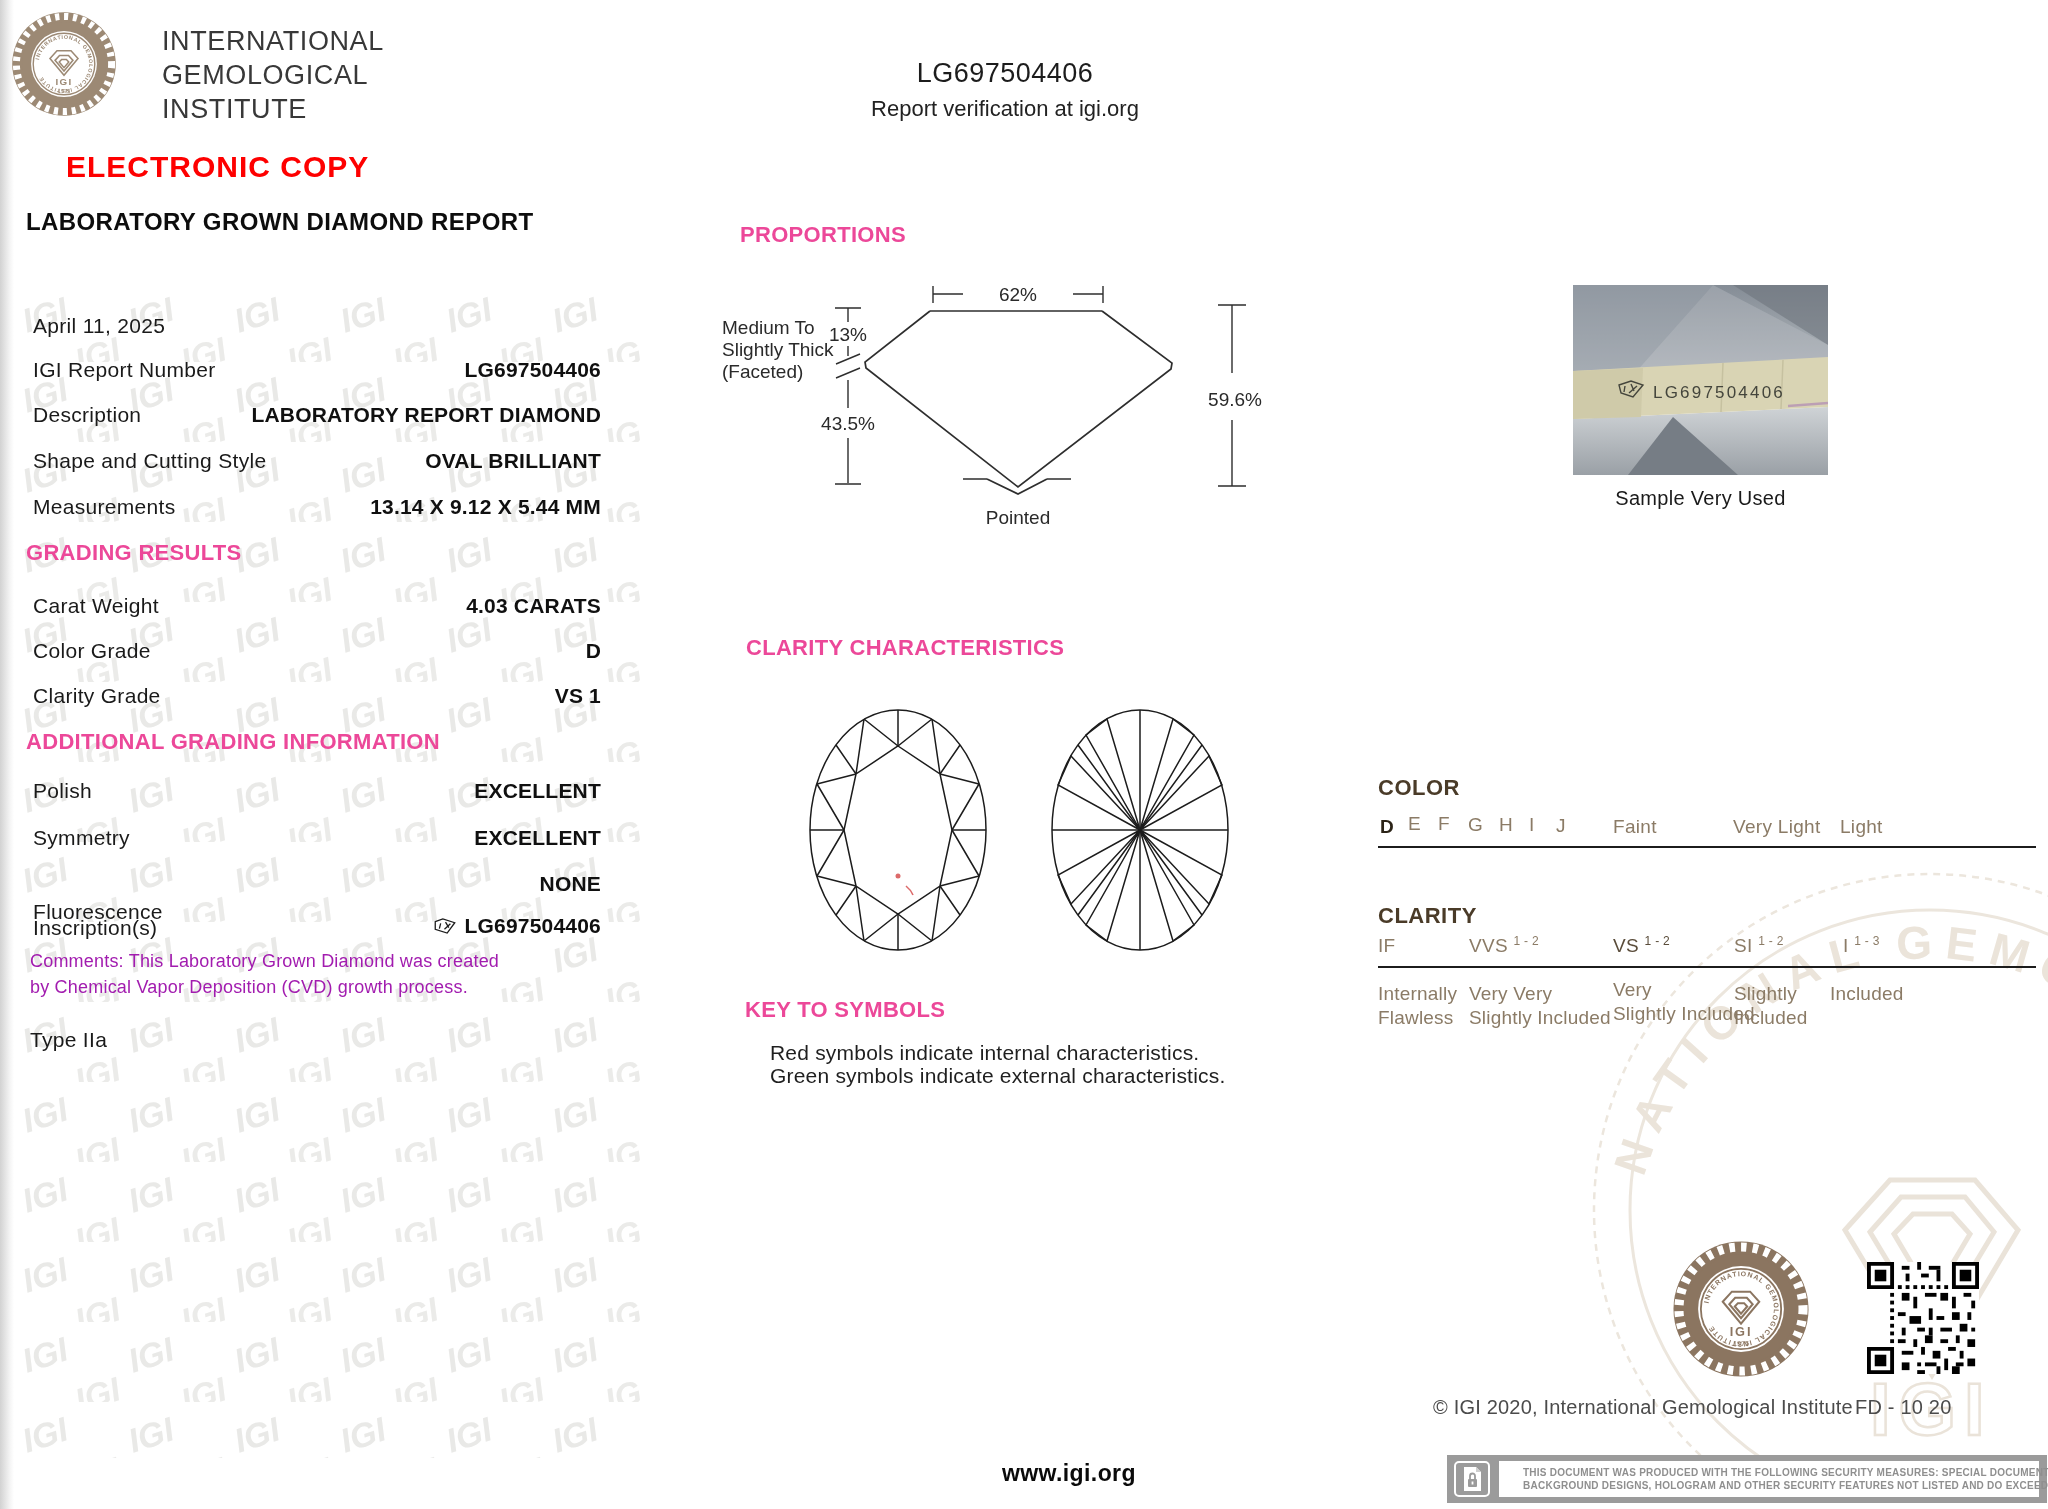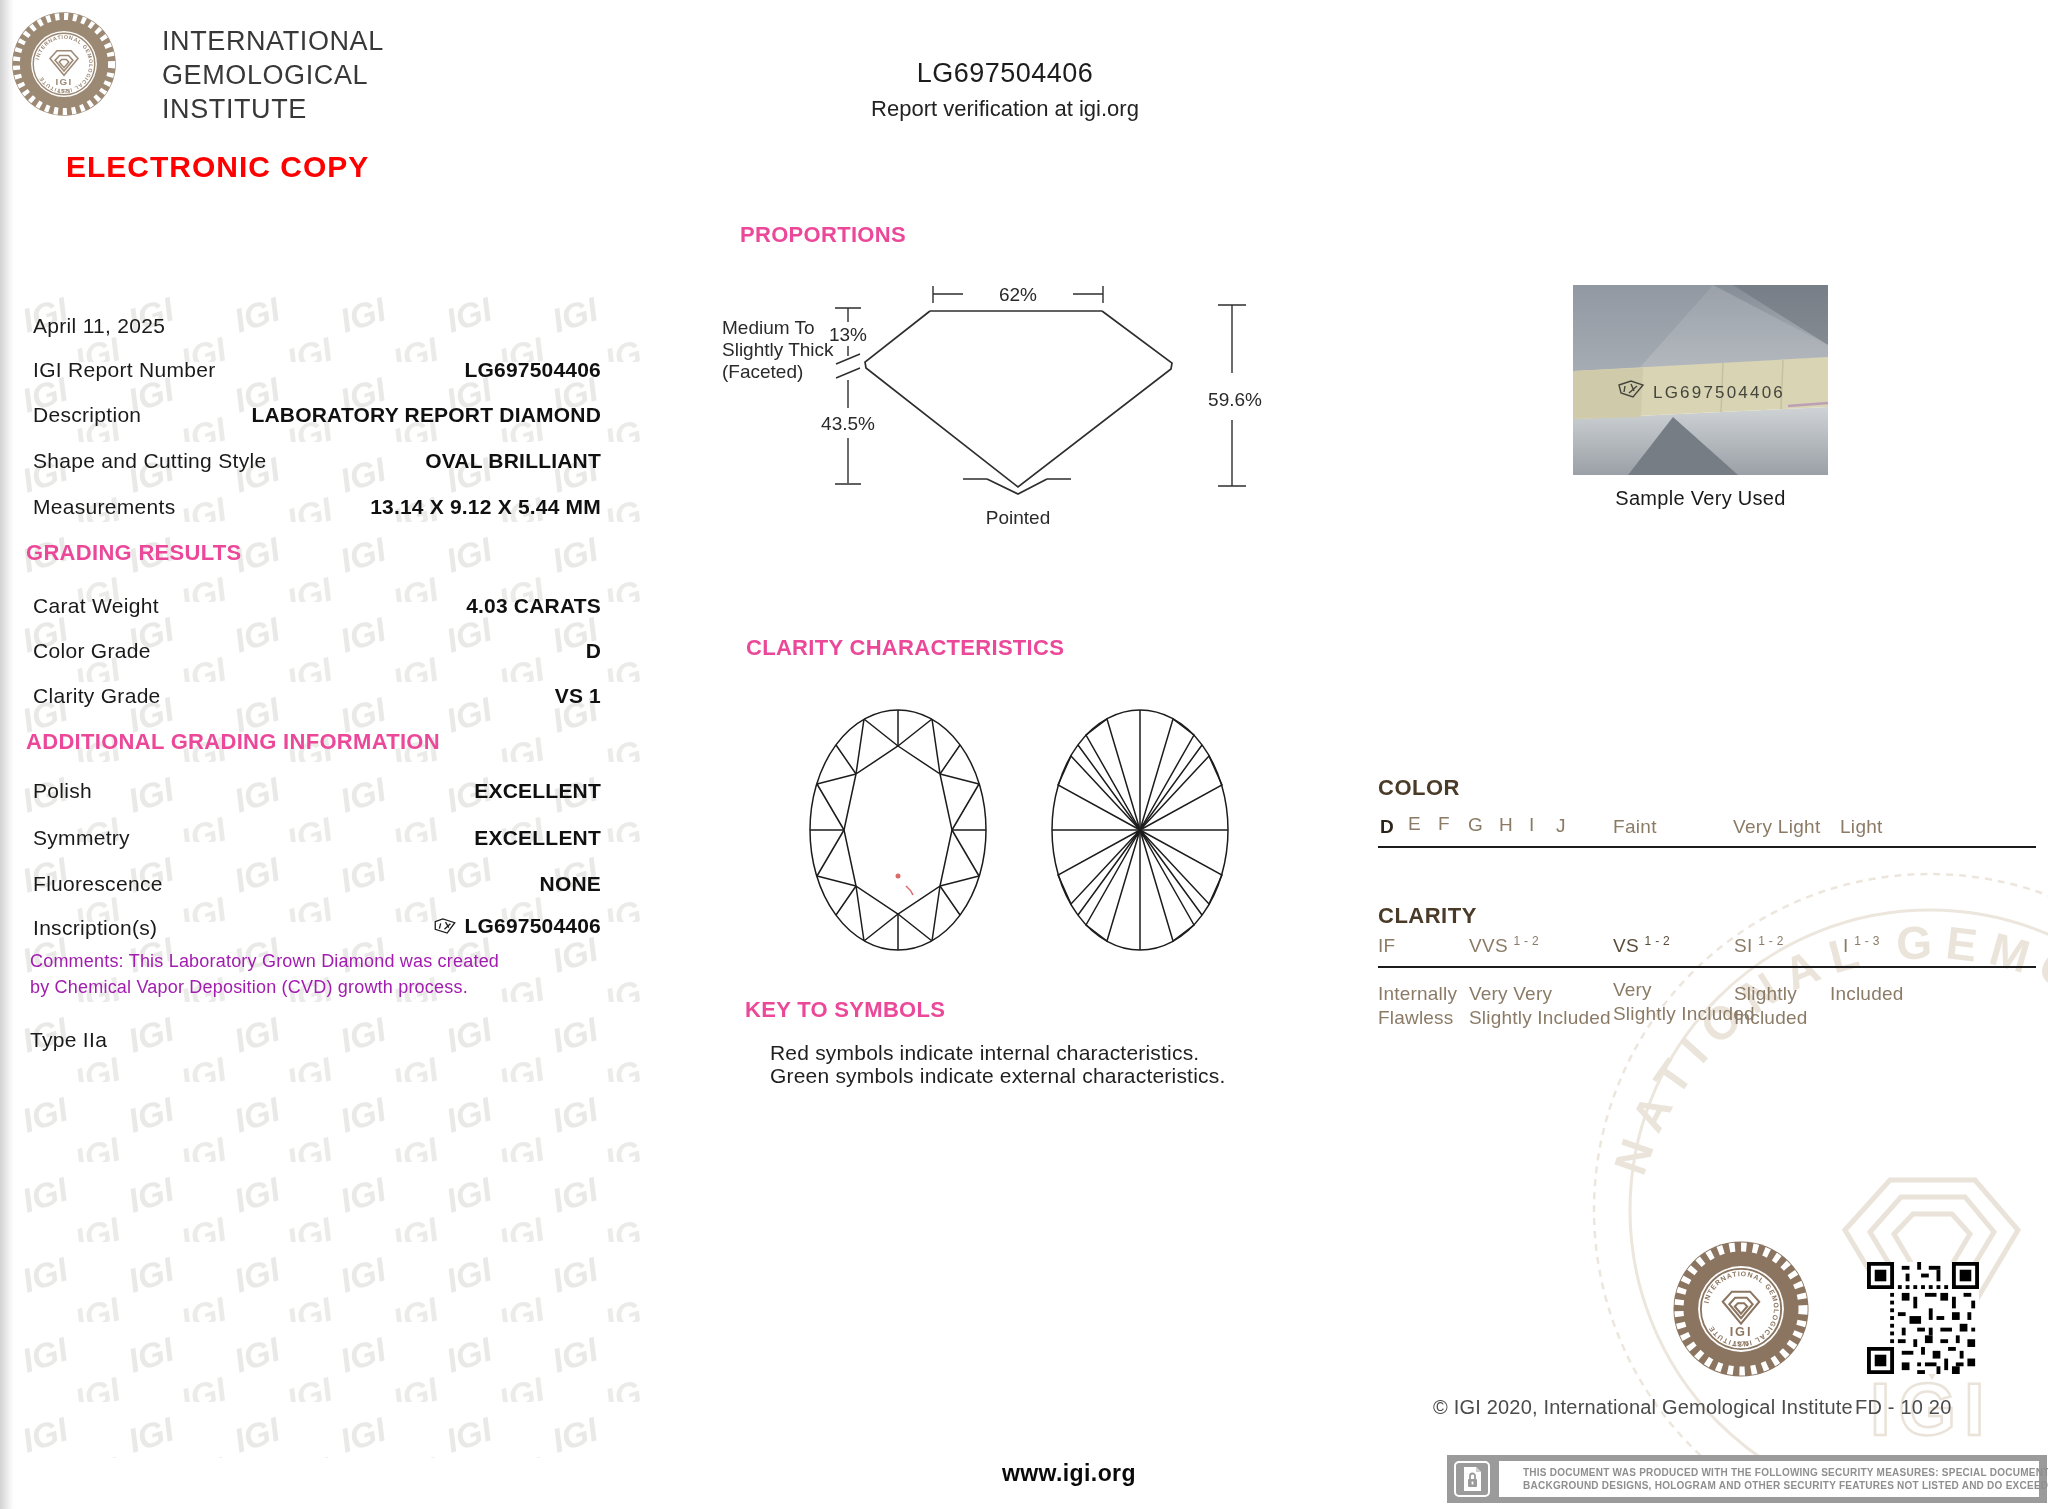--- a/index.html
+++ b/index.html
@@ -91,20 +91,21 @@
     <div>INTERNATIONAL</div>
     <div>GEMOLOGICAL</div>
     <div>INSTITUTE</div>
   </div>
 
   <div class="abs ecopy" style="left:66px;top:150px;">ELECTRONIC COPY</div>
 
   <div class="abs ctr repnum" style="left:845px;top:58px;">LG697504406</div>
   <div class="abs ctr verif" style="left:845px;top:96px;">Report verification at igi.org</div>
 
+  <div class="abs h1" style="left:26px;top:208px;">LABORATORY GROWN DIAMOND REPORT</div>
 
   <div class="abs lbl" style="left:33px;top:314px;">April 11, 2025</div>
 
   <div class="abs lbl" style="left:33px;top:358px;">IGI Report Number</div>
   <div class="abs val" style="right:1447px;top:358px;">LG697504406</div>
   <div class="abs lbl" style="left:33px;top:403px;">Description</div>
   <div class="abs val" style="right:1447px;top:403px;">LABORATORY REPORT DIAMOND</div>
   <div class="abs lbl" style="left:33px;top:449px;">Shape and Cutting Style</div>
   <div class="abs val" style="right:1447px;top:449px;">OVAL BRILLIANT</div>
   <div class="abs lbl" style="left:33px;top:495px;">Measurements</div>
@@ -118,21 +119,21 @@
   <div class="abs val" style="right:1447px;top:639px;">D</div>
   <div class="abs lbl" style="left:33px;top:684px;">Clarity Grade</div>
   <div class="abs val" style="right:1447px;top:684px;">VS 1</div>
 
   <div class="abs sech" style="left:26px;top:729px;">ADDITIONAL GRADING INFORMATION</div>
 
   <div class="abs lbl" style="left:33px;top:779px;">Polish</div>
   <div class="abs val" style="right:1447px;top:779px;">EXCELLENT</div>
   <div class="abs lbl" style="left:33px;top:826px;">Symmetry</div>
   <div class="abs val" style="right:1447px;top:826px;">EXCELLENT</div>
-  <div class="abs lbl" style="left:33px;top:872px;">Fluorescence</div>
+  <div class="abs lbl" style="left:33px;top:900px;">Fluorescence</div>
   <div class="abs val" style="right:1447px;top:872px;">NONE</div>
 
   <div class="abs lbl" style="left:33px;top:916px;">Inscription(s)</div>
   <div class="abs insval" style="right:1447px;top:914px;">
     <svg width="26" height="18" viewBox="0 0 24 16">
       <g fill="none" stroke="#1c1c1c" stroke-width="1.2">
         <path d="M3 4 L10 1.5 L21 5 L14 14.5 L3 11 Z"></path>
         <path d="M8 5.5 L6.8 10.5 M12.5 4.5 L15.5 9.5 M17 6 L11.5 11"></path>
       </g>
     </svg>

